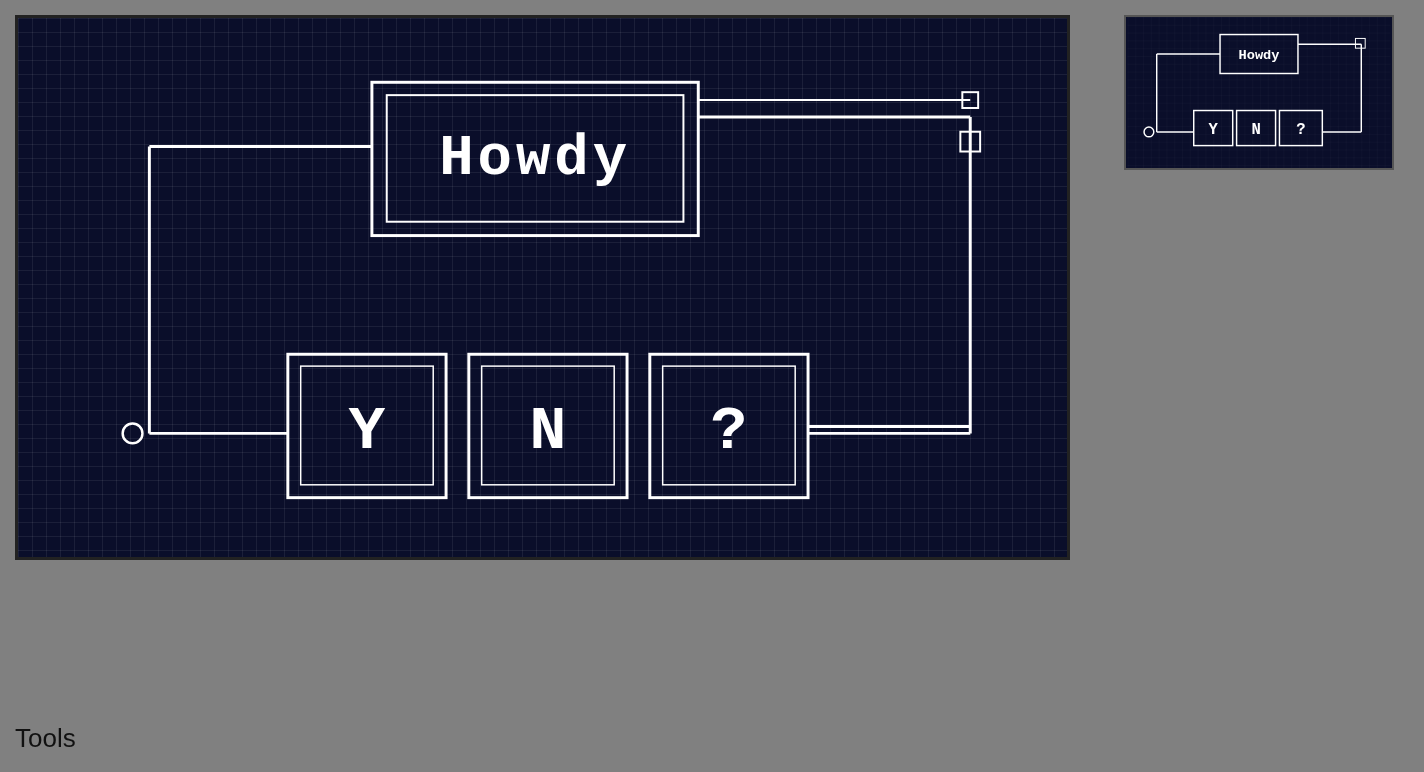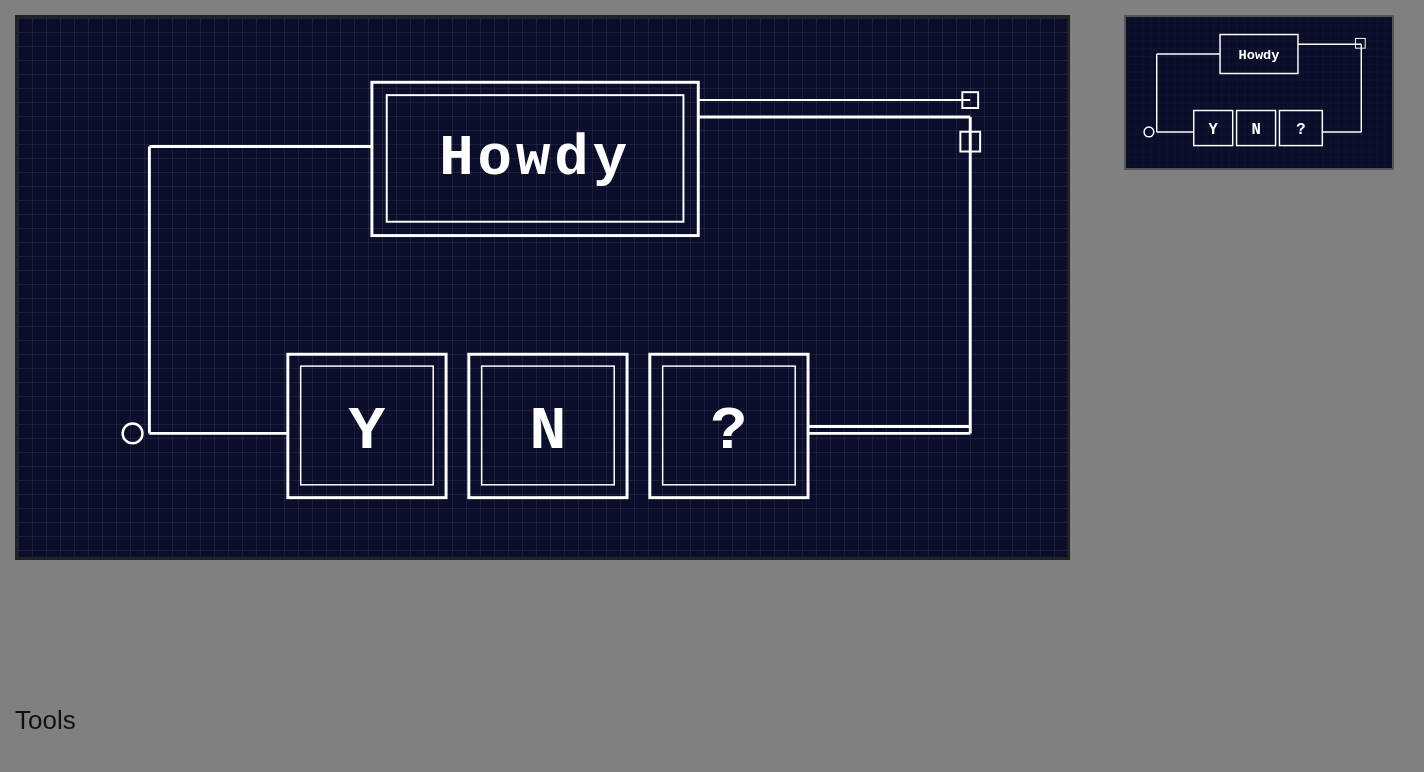--- a/index.html
+++ b/index.html
@@ -54,21 +54,21 @@
     }
 
     #minimap-svg {
       width: 100%;
       height: 100%;
     }
 
     
     #tools-section {
       position: absolute;
-      bottom: 28px;
+      bottom: 10px;
       left: 15px;
     }
 
     #tools-label {
       font-size: 26px;
       font-weight: 400;
       color: #111;
       margin-bottom: 8px;
     }
 

